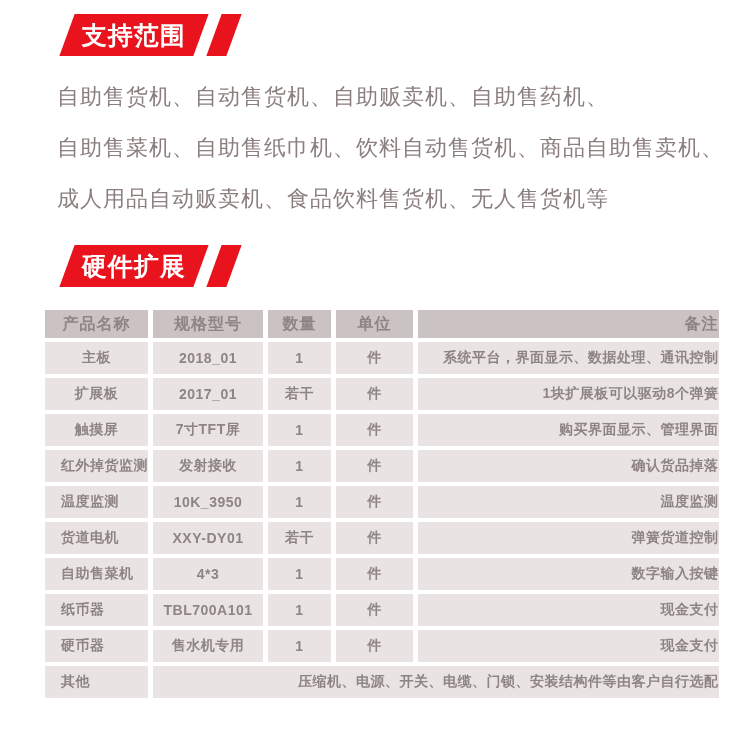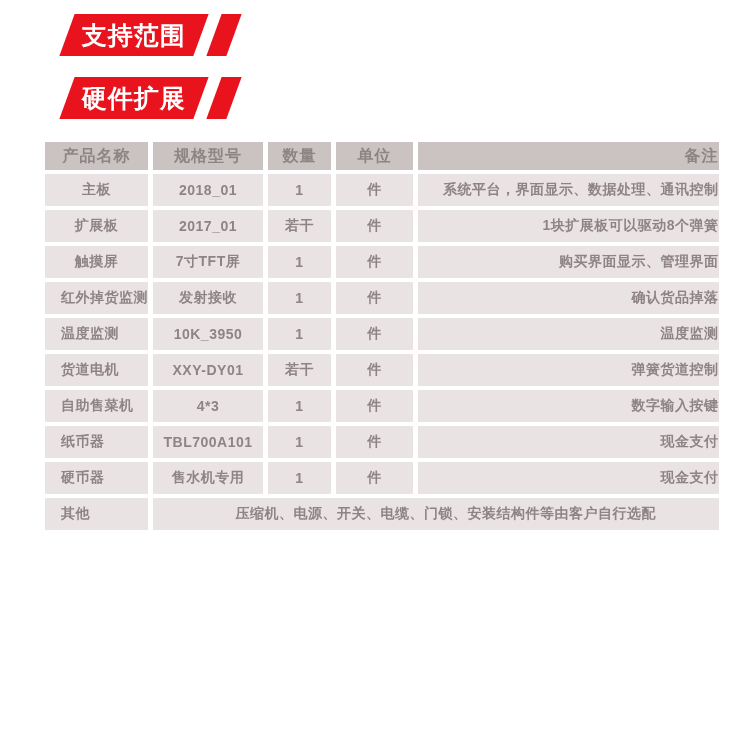--- a/index.html
+++ b/index.html
@@ -55,34 +55,39 @@
     color:var(--text);
     height:28px;font-size:16px;letter-spacing:1px;text-align:center;
   }
   table.hw td{
     background:var(--cell-bg);
     color:var(--text);
     height:32px;font-size:14px;letter-spacing:0.5px;text-align:center;
   }
   table.hw th.note-col, table.hw td.note-col{text-align:right;padding-left:25px;}
   table.hw td.al{text-align:left;padding-left:16px;}
-  table.hw td.merged{text-align:center;padding-left:20px;}
+  table.hw td.merged{text-align:right;padding-left:20px;}
 </style>
 </head>
 <body>
 
 <div>
 
   <div class="banner banner-1">
     <div class="banner-main">
       <span class="banner-label">支持范围</span>
     </div>
     <div class="banner-stripe"></div>
   </div>
 
+  <div class="scope">
+    <div class="scope-line">自助售货机、自动售货机、自助贩卖机、自助售药机、</div>
+    <div class="scope-line">自助售菜机、自助售纸巾机、饮料自动售货机、商品自助售卖机、</div>
+    <div class="scope-line">成人用品自动贩卖机、食品饮料售货机、无人售货机等</div>
+  </div>
 
   <div class="banner banner-2">
     <div class="banner-main">
       <span class="banner-label">硬件扩展</span>
     </div>
     <div class="banner-stripe"></div>
   </div>
 
   <table class="hw">
     <colgroup>

